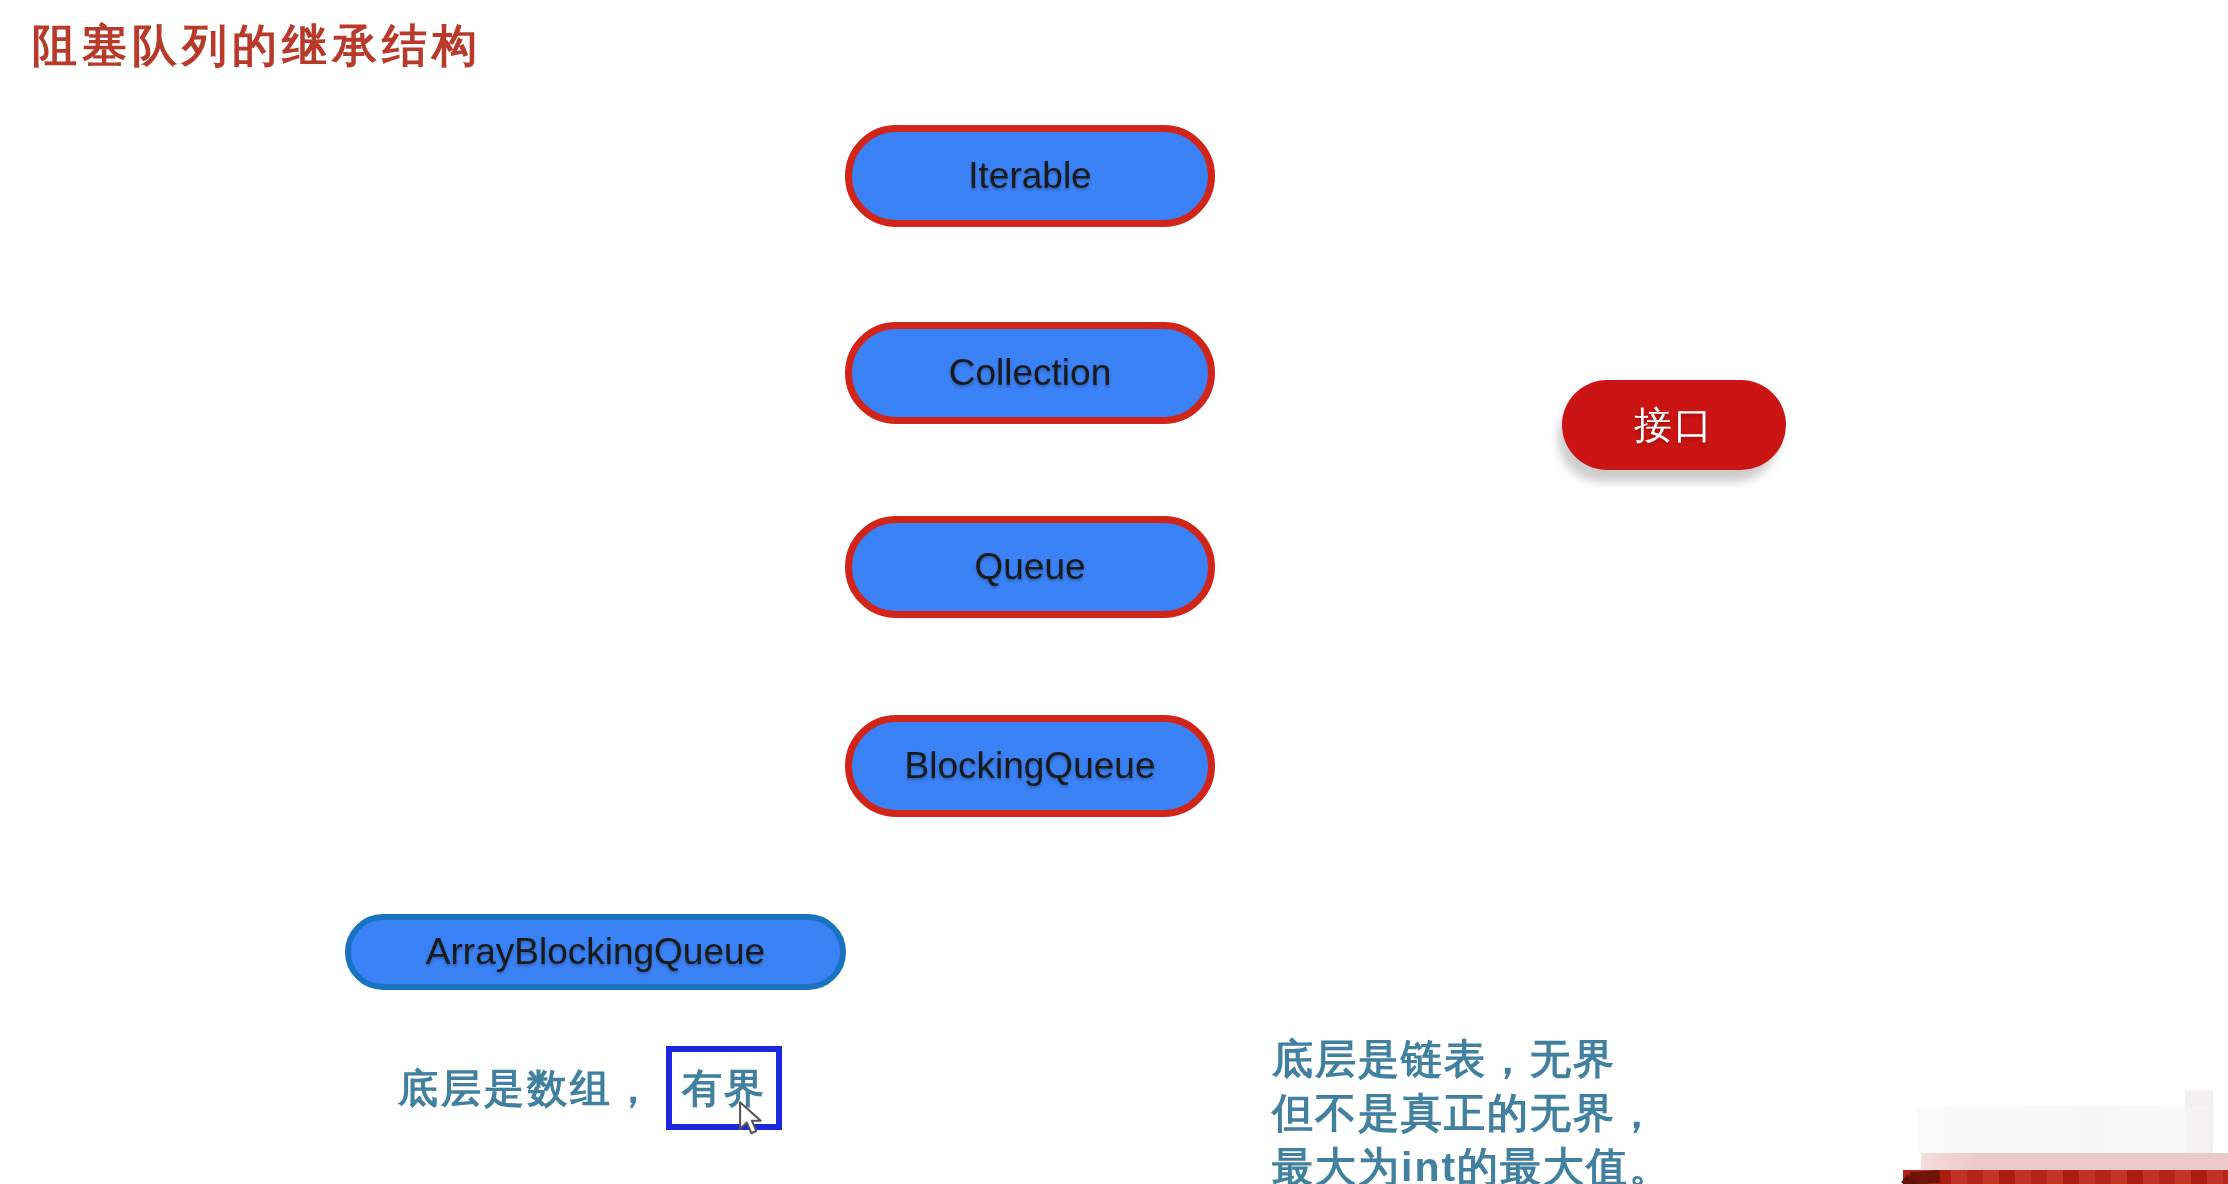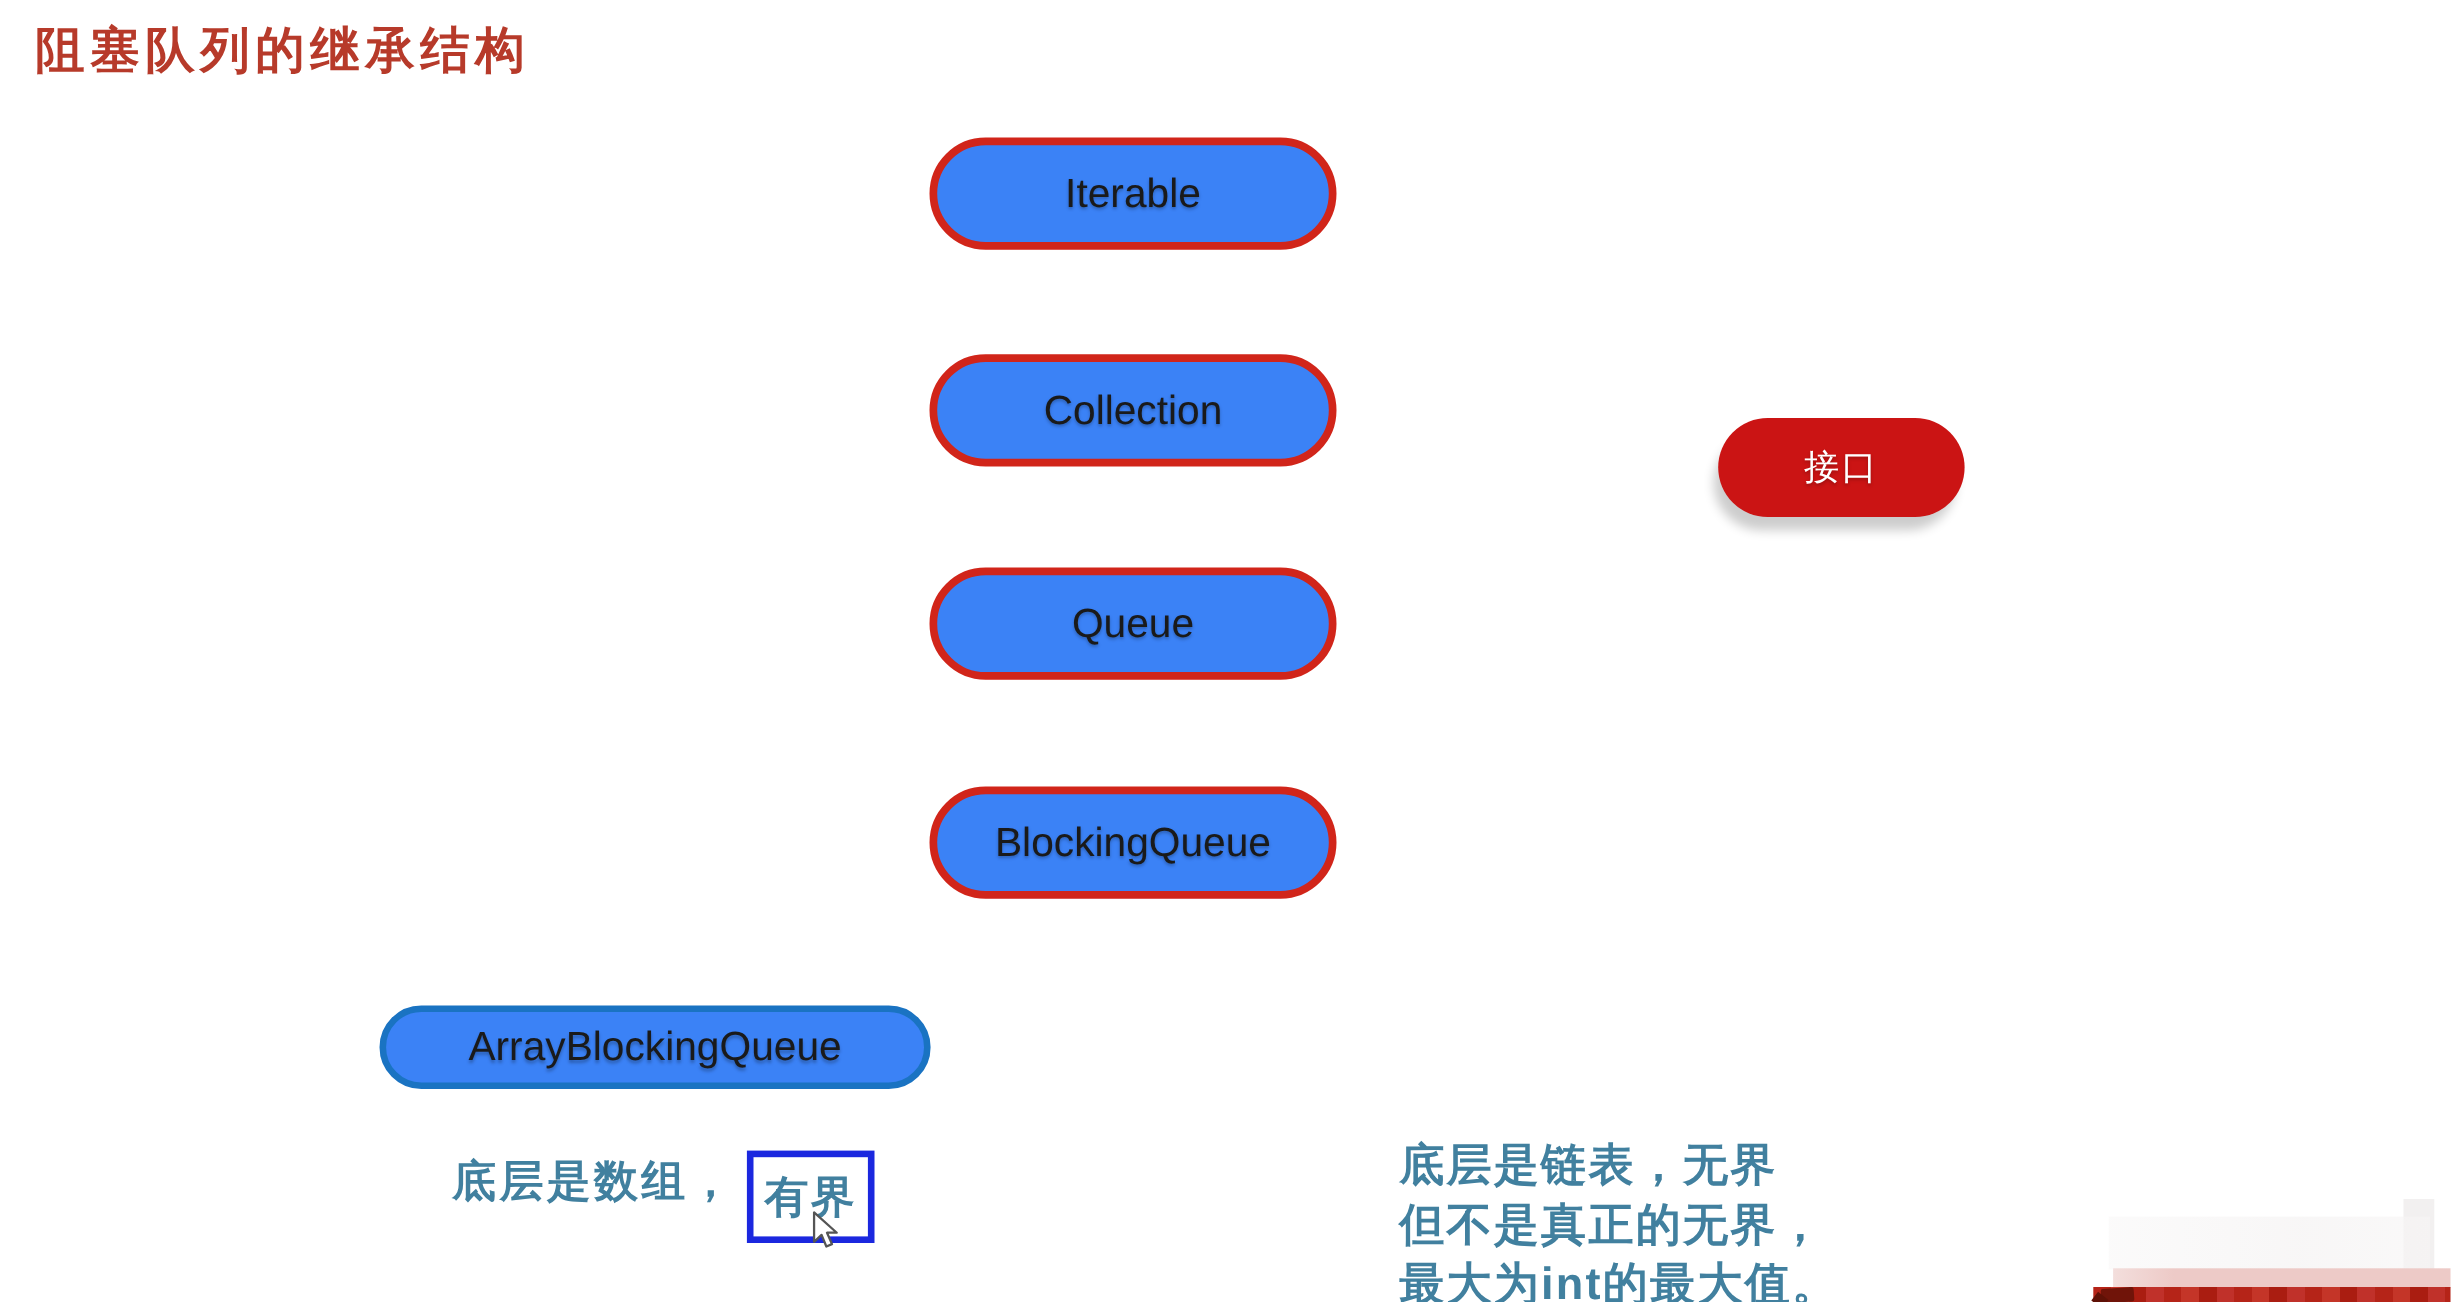--- a/index.html
+++ b/index.html
@@ -37,33 +37,33 @@
   .pill.iface{left:845px;width:370px;height:102px;border:7px solid var(--pill-red);}
   .pill.impl{height:76px;border:6px solid var(--pill-blue);}
   .pill.pos-iterable{top:125px;}
   .pill.pos-collection{top:322px;}
   .pill.pos-queue{top:516px;}
   .pill.pos-blockingqueue{top:715px;}
   .pill.pos-array{left:345px;top:914px;width:501px;}
   .pill.pos-linked{left:1212px;top:916px;width:499px;}
   .legend{
     position:absolute;display:flex;align-items:center;justify-content:center;
-    color:#ffffff;font-size:32px;letter-spacing:2px;border-radius:50px;
+    color:#ffffff;font-size:38px;letter-spacing:2px;border-radius:50px;
     box-shadow:-6px 14px 10px -2px rgba(0,0,0,0.20);
     text-shadow:0 2px 3px rgba(0,0,0,0.25);white-space:nowrap;
   }
   .legend.iface-legend{left:1562px;top:380px;width:224px;height:90px;background:var(--legend-red);}
   .legend.impl-legend{left:1990px;top:912px;width:217px;height:95px;background:var(--legend-blue);}
   .note{
     position:absolute;color:var(--note-teal);font-weight:bold;
     white-space:nowrap;
   }
   .note-left{
-    left:398px;top:1046px;display:flex;align-items:flex-start;gap:10px;
-    font-size:40px;letter-spacing:3px;margin-left:13px;
+    left:398px;top:1046px;display:flex;align-items:center;gap:10px;
+    font-size:40px;letter-spacing:3px;
   }
   .highlight-box{
     display:flex;align-items:center;justify-content:center;
     border:6px solid var(--highlight-blue);
     min-width:92px;height:84px;padding:0 10px;
     font-size:40px;letter-spacing:2px;color:var(--note-teal);
   }
   .note-right{
     left:1272px;top:1032px;font-size:41px;line-height:54px;letter-spacing:2px;
   }

